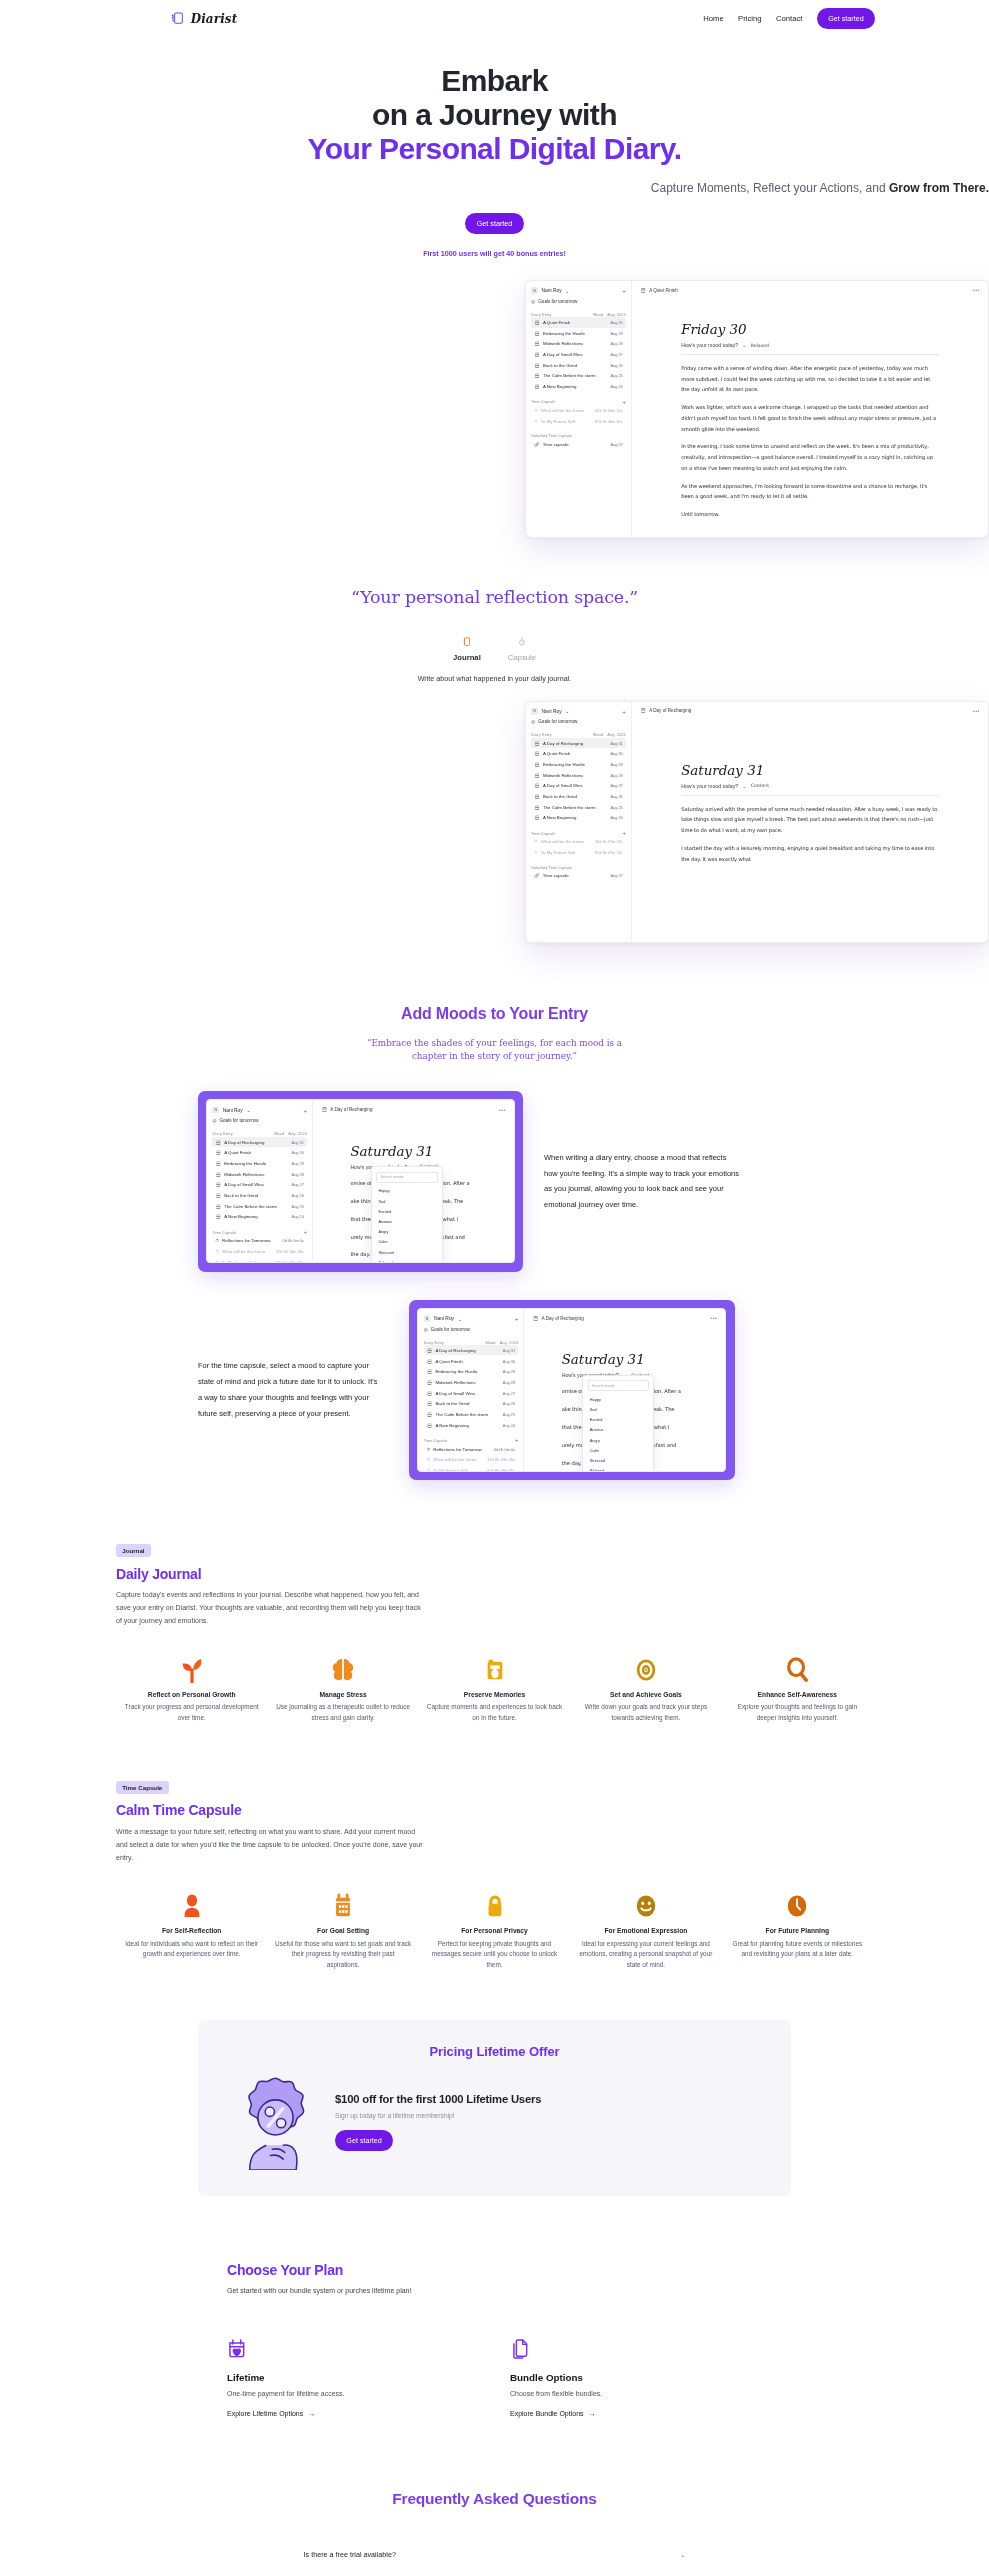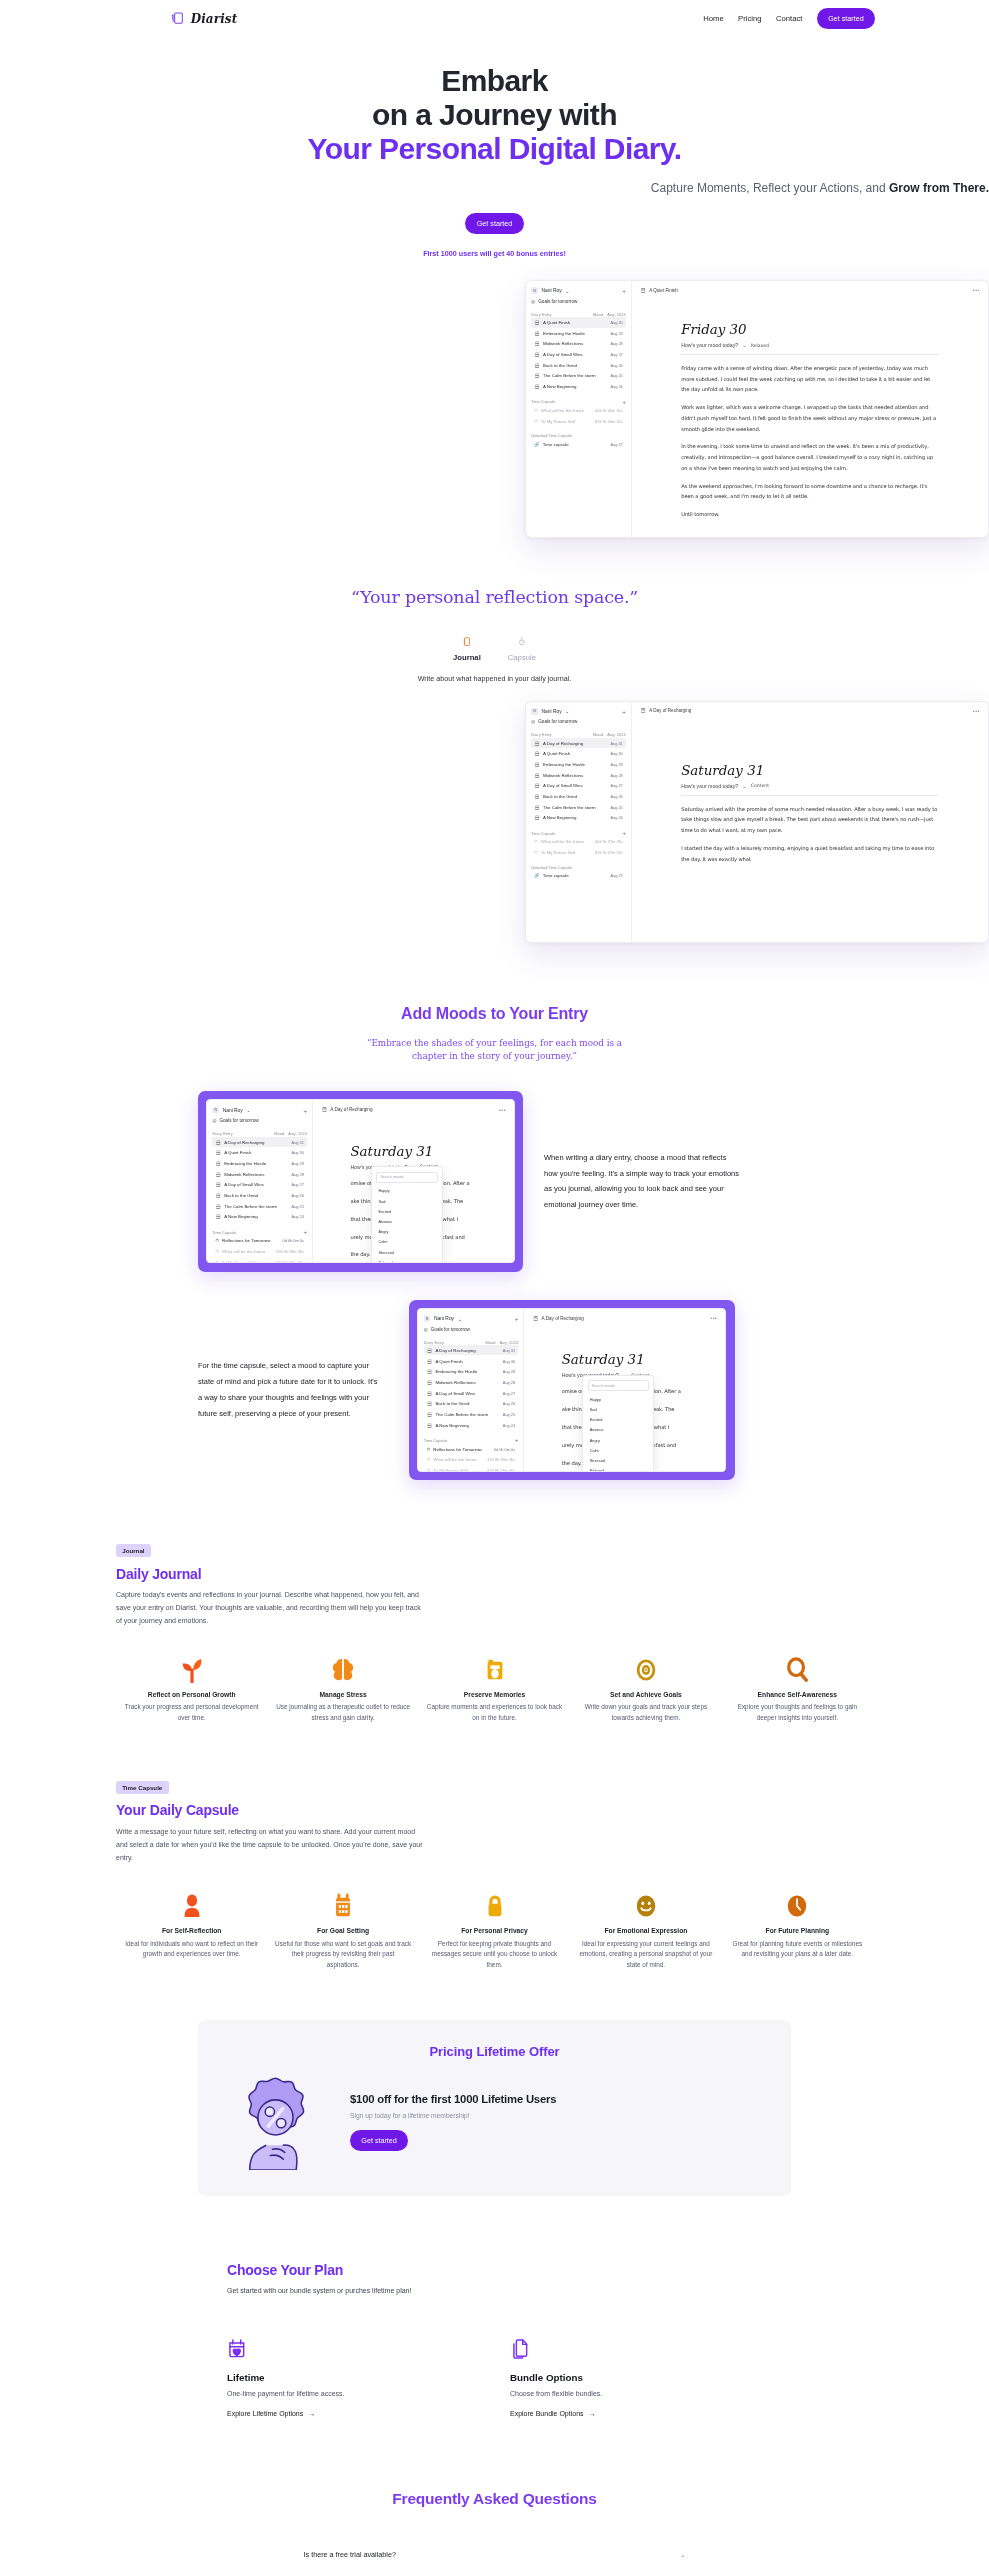--- a/index.html
+++ b/index.html
@@ -155,21 +155,21 @@
 
   
   .offer-wrap { padding: 0 198px; margin-top: 49px; }
   .offer {
     background: #f6f6fa; border-radius: 7.2px; padding: 24px 31px;
     display: flex; flex-direction: column;
   }
   .offer h2 {
     text-align: center; font-size: 13px; color: #6f2ff0; font-weight: 700; letter-spacing: -0.1px;
   }
-  .offer-body { display: flex; align-items: center; gap: 23px; margin-top: 13.4px; }
+  .offer-body { display: flex; align-items: center; gap: 8px; margin-top: 13.4px; }
   .offer-art { width: 98px; flex: none; }
   .offer-text h3 { font-size: 11.3px; font-weight: 700; color: #1d1f28; letter-spacing: -0.2px; }
   .offer-text p { margin-top: 6.7px; font-size: 6.7px; color: #8a8fa1; }
   .offer-text .btn-primary { margin-top: 11.3px; }
 
   
   .plans-wrap { padding: 0 227px; margin-top: 66px; }
   .plans-wrap h2 { font-size: 14px; color: #6f2ff0; font-weight: 700; letter-spacing: -0.2px; }
   .plans-wrap p.sub { margin-top: 9.3px; font-size: 7px; color: #3b3e4b; }
   .plans { display: flex; gap: 67px; margin-top: 44px; }
@@ -793,21 +793,21 @@
           </svg>
         </div>
        <h3>Enhance Self-Awareness</h3>
        <p>Explore your thoughts and feelings to gain deeper insights into yourself.</p>
      </div>
     </div>
 </div>
 
 <div class="block" style="margin-top:57px">
   <span class="pill">Time Capsule</span>
-  <h2>Your Daily Capsule</h2>
+  <h2>Calm Time Capsule</h2>
   <p class="lede">Write a message to your future self, reflecting on what you want to share. Add your current mood and select a date for when you'd like the time capsule to be unlocked. Once you're done, save your entry.</p>
   <div class="cards" id="capsule-cards">
       <div class="card">
        <div class="card-ico">
           <svg viewBox="0 0 52 56" width="24" height="26">
             <ellipse cx="26" cy="16" rx="11" ry="13" fill="#f4511e"></ellipse>
             <path d="M26 32c-11 0-16 8-16 16v4h32v-4c0-8-5-16-16-16z" fill="#f4511e"></path>
           </svg>
         </div>
        <h3>For Self-Reflection</h3>

